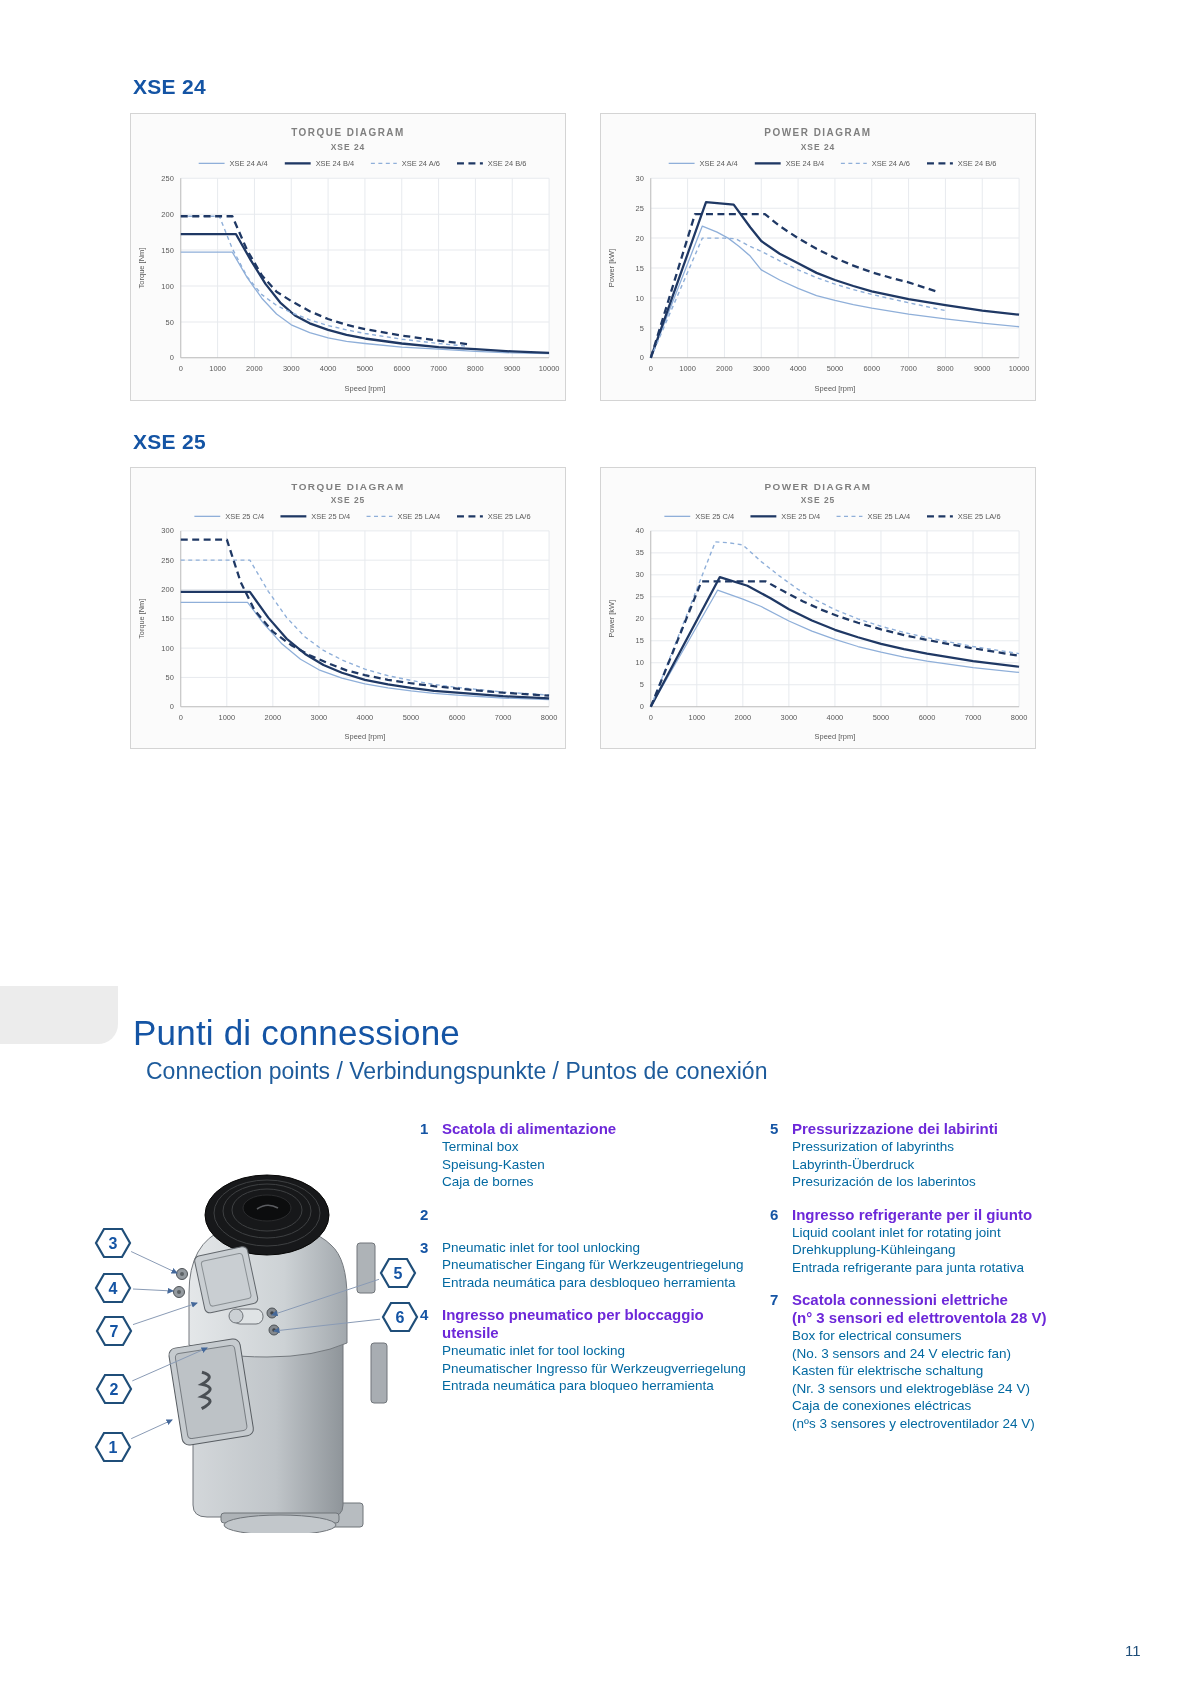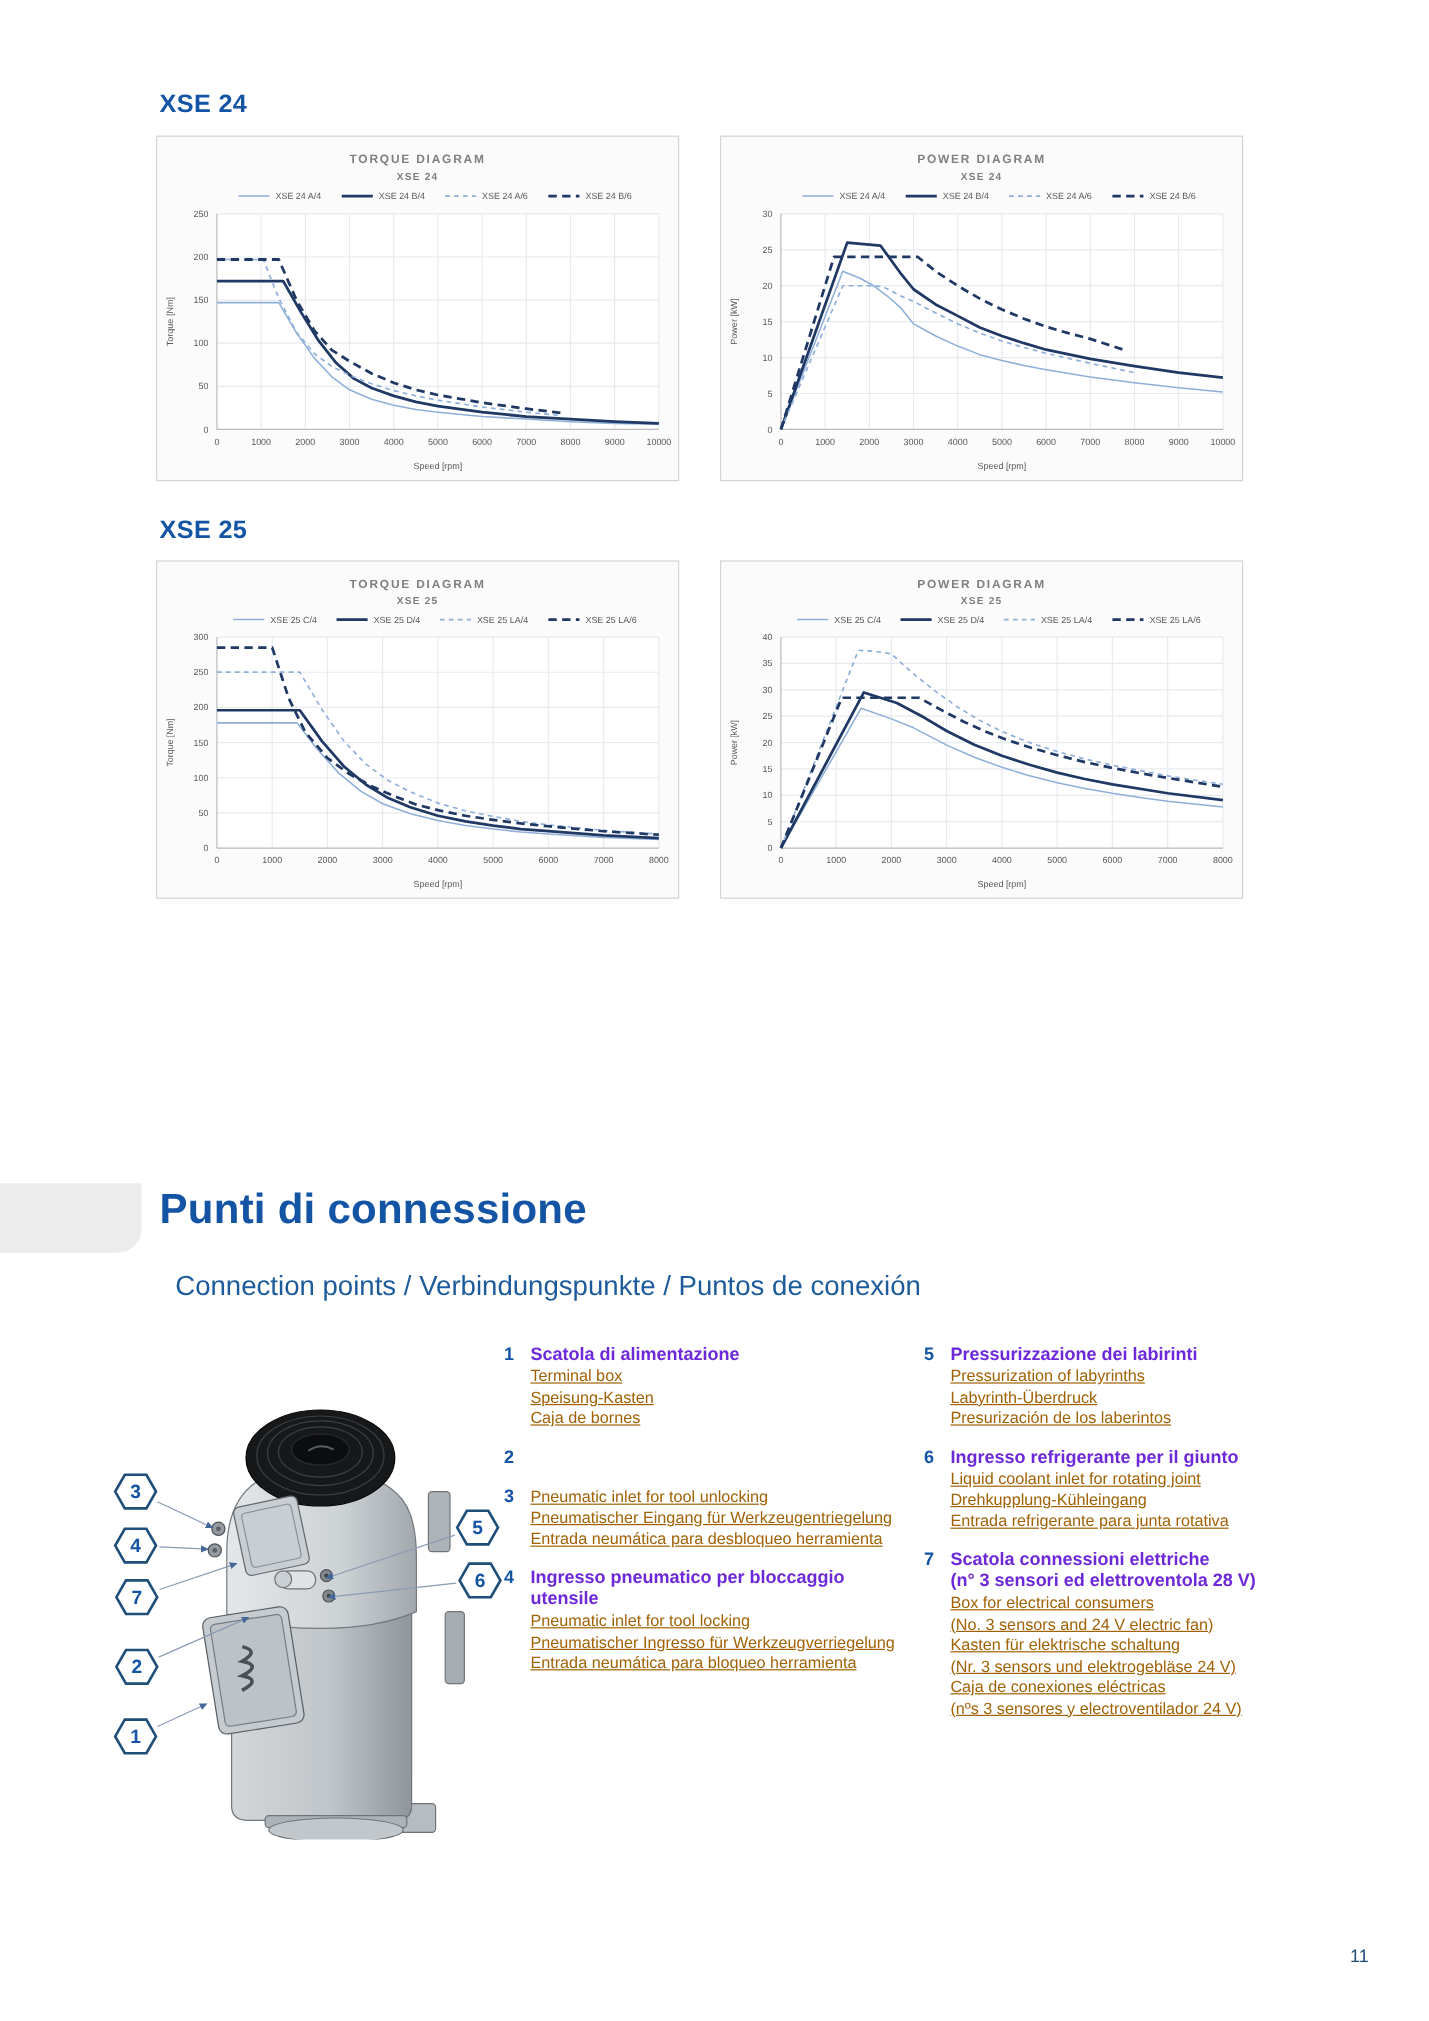--- a/index.html
+++ b/index.html
@@ -7,28 +7,28 @@
     width:1191px;height:1684px;background:#ffffff;position:relative;
     font-family:"Liberation Sans",sans-serif;
     -webkit-font-smoothing:antialiased;
   }
   .abs{position:absolute;}
   .sec-head{font-size:21px;font-weight:bold;color:#1454A4;letter-spacing:.3px;}
   .chart-card{background:#FBFBFB;border:1px solid #D4D4D4;box-sizing:border-box;}
   .chart-card svg{display:block;}
   svg text{font-family:"Liberation Sans",sans-serif;}
   .tab{background:#ECECEC;border-radius:0 0 20px 0;}
-  .big-head{font-size:35px;font-weight:bold;color:#1454A4;letter-spacing:.2px;}
+  .big-head{font-size:35px;font-weight:normal;color:#1454A4;letter-spacing:.2px;margin-top:25px;}
   .sub-head{font-size:23px;color:#1D5B9B;}
   .conn-col{display:flex;flex-direction:column;}
   .conn-item{display:flex;gap:7px;margin-bottom:15px;}
   .conn-num{color:#1454A4;font-weight:bold;font-size:15px;min-width:15px;flex:none;line-height:18px;}
   .conn-title{font-weight:bold;color:#6d28d9;font-size:15px;line-height:18px;}
-  .conn-line{color:#a16207;font-size:13.5px;line-height:17.5px;text-decoration:underline;}
-  .pagenum{color:#1F4E79;font-size:15px;}
+  .conn-line{color:#0369a1;font-size:13.5px;line-height:17.5px;}
+  .pagenum{color:#1F4E79;font-size:15px;margin-top:20px;}
 </style>
 </head>
 <body>
 
 <div class="abs sec-head" style="left:133px;top:75px;">XSE 24</div>
 <div class="abs sec-head" style="left:133px;top:430px;">XSE 25</div>
 
 <div class="abs chart-card" style="left:130px;top:113px;width:436px;height:288px;">
     <svg viewBox="0 0 436 285" width="100%" height="100%" preserveAspectRatio="none">
       <rect x="0.5" y="0.5" width="435" height="284" fill="#FBFBFB"></rect>

